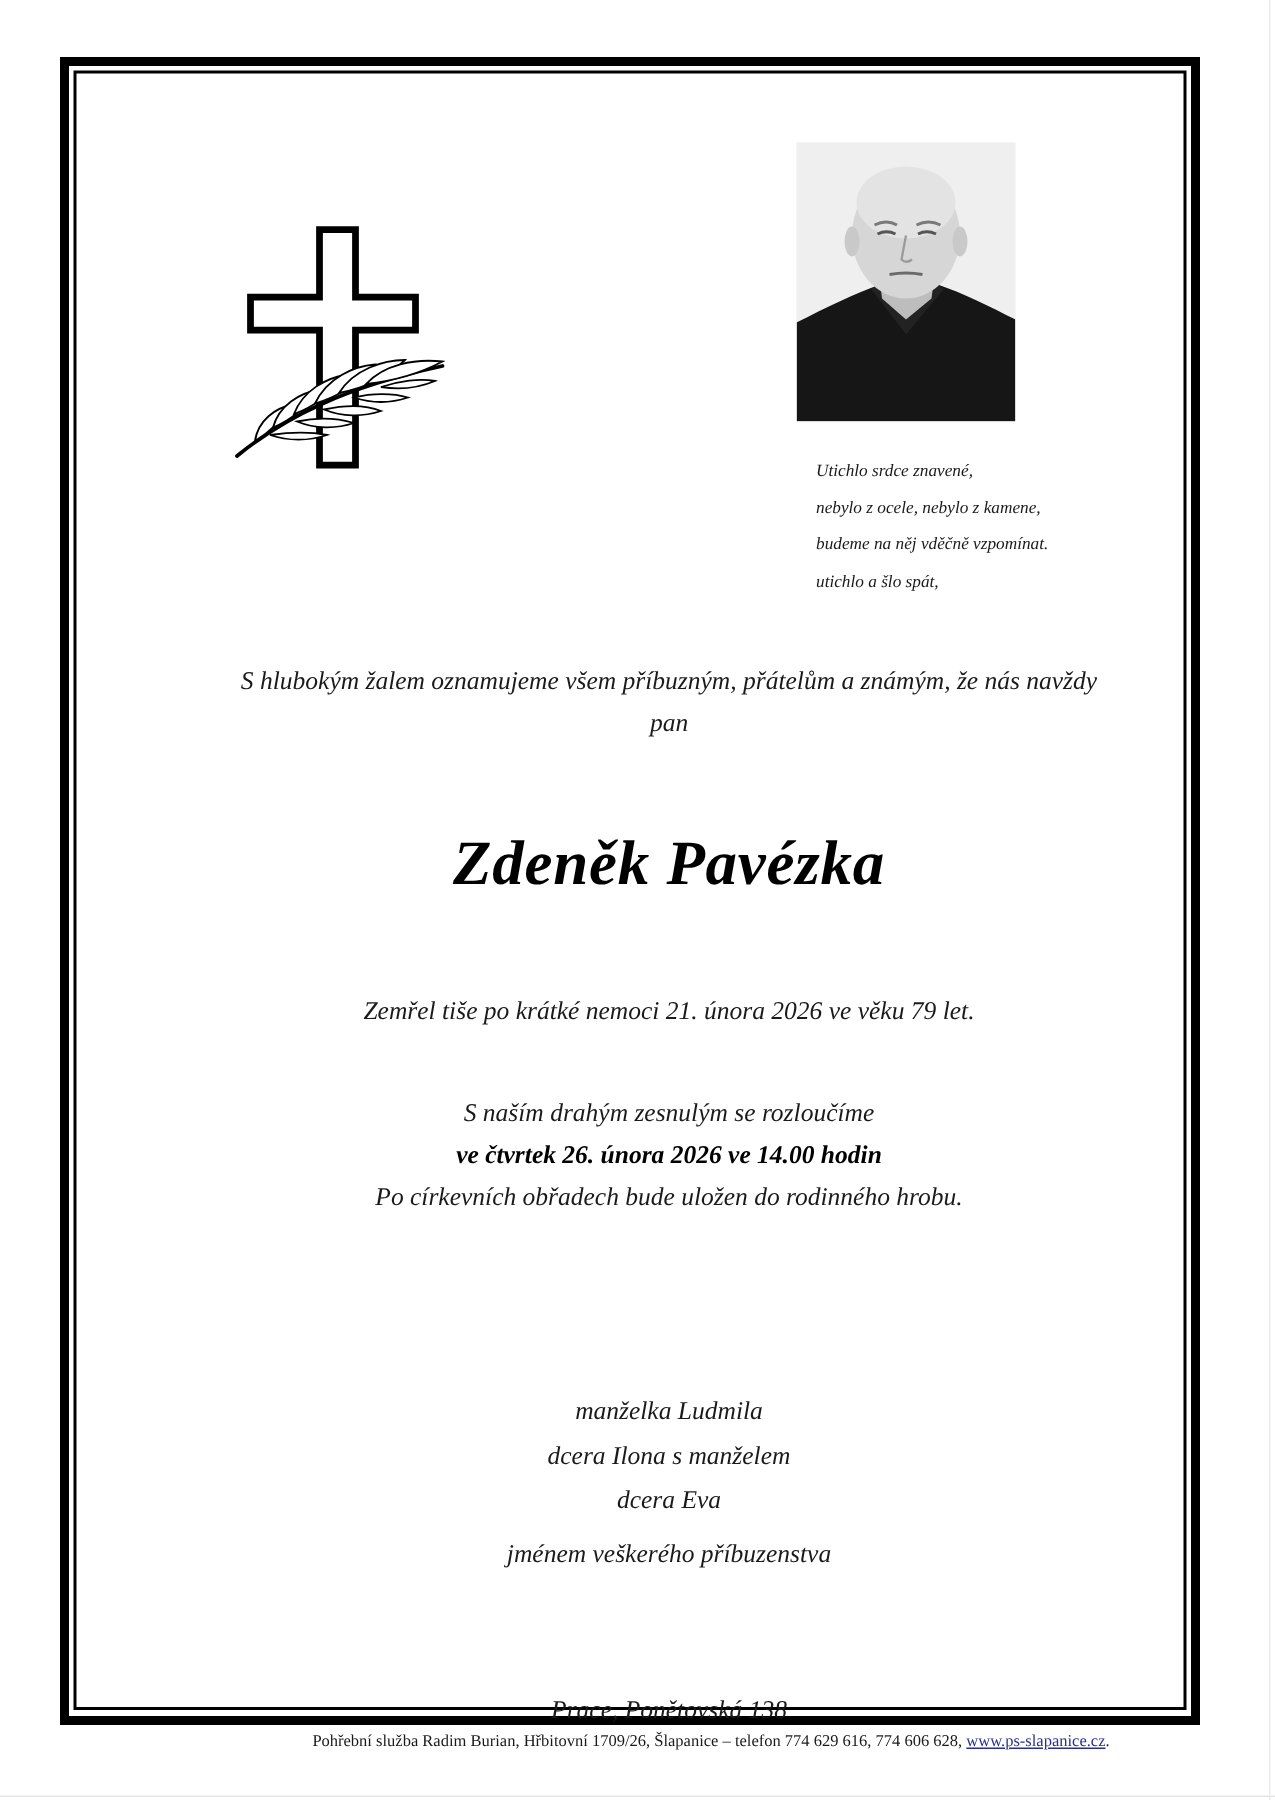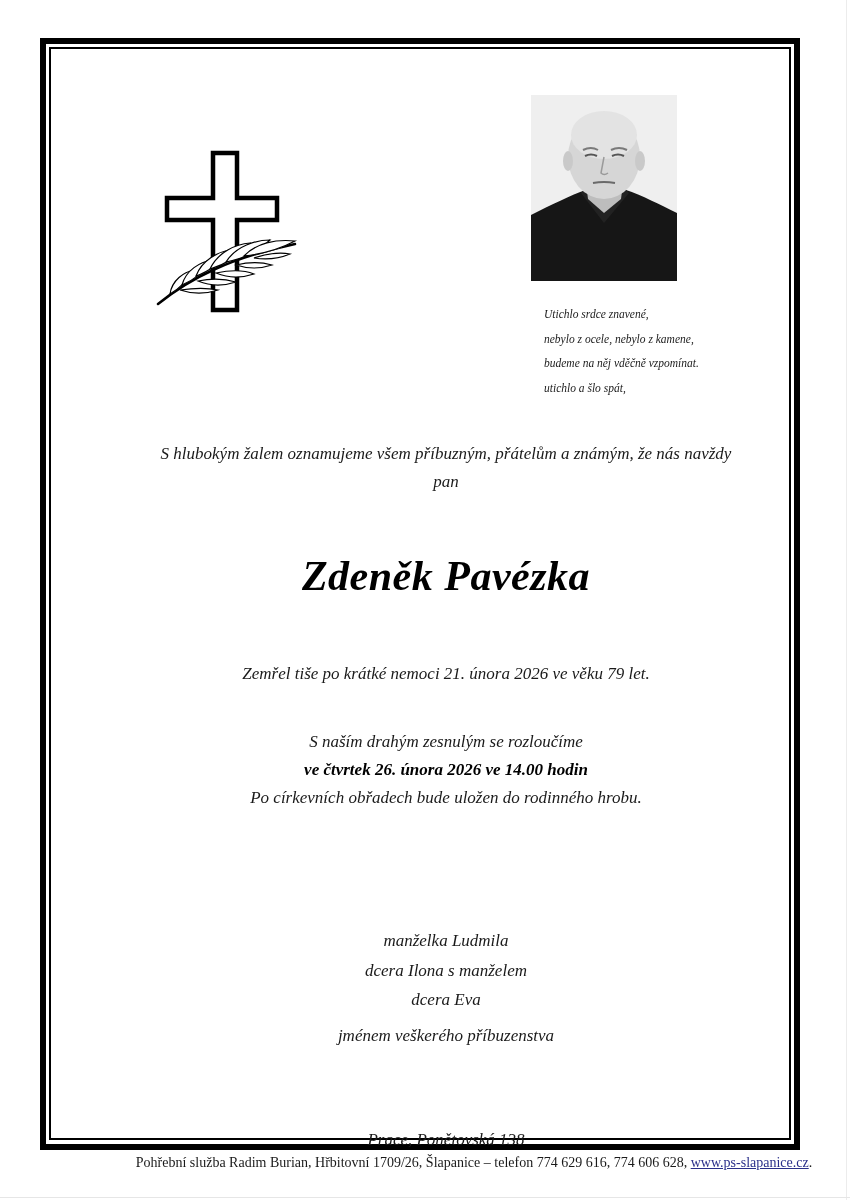--- a/index.html
+++ b/index.html
@@ -31,21 +31,21 @@
   .intro { top: 440px; font-size: 17px; line-height: 28px; }
   .name { top: 548px; font-size: 42px; font-weight: bold; line-height: 56px; color: #000; letter-spacing: 0.5px; }
   .death { top: 662px; font-size: 17px; line-height: 24px; }
   .ceremony { top: 728px; font-size: 17px; line-height: 28px; }
   .ceremony .bold { font-weight: bold; color: #000; }
   .family { top: 882px; font-size: 17px; line-height: 29.5px; margin-top: 44px; }
   .behalf { top: 1024px; font-size: 17px; line-height: 24px; }
   .address { top: 1092px; font-size: 17px; line-height: 24px; margin-top: 36px; }
   .footer {
     position: absolute; left: 0; top: 1155px; width: 850px; text-align: center;
-    font-size: 14px; color: #1a1a1a; font-style: normal; padding-left: 98px; box-sizing: border-box;
+    font-size: 11px; color: #1a1a1a; font-style: normal; padding-left: 98px; box-sizing: border-box;
   }
   .footer a { color: #2a2f8a; text-decoration: underline; }
 </style>
 </head>
 <body>
 
 <div class="page-edge-right"></div>
 <div class="page-edge-bottom"></div>
 
 <div class="frame-outer"></div>

